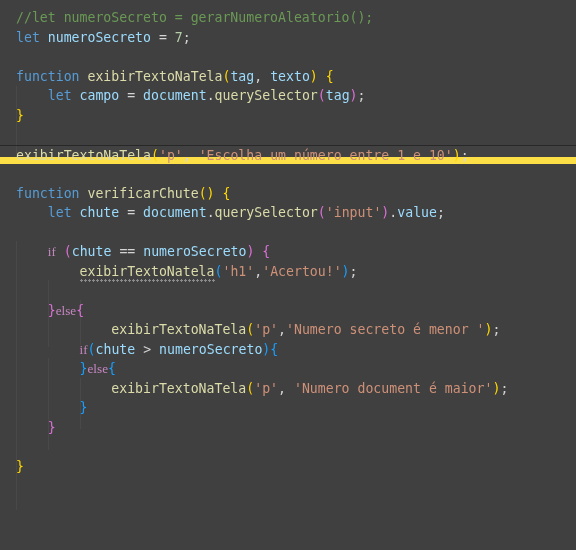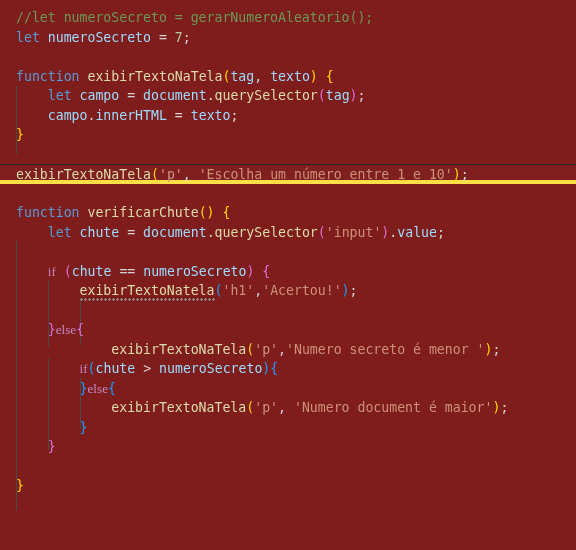--- a/index.html
+++ b/index.html
@@ -4,21 +4,21 @@
 <style>
   html, body {
     margin: 0;
     padding: 0;
     background: #1e1e1e;
   }
   #editor {
     position: relative;
     width: 576px;
     height: 550px;
-    background: #7f1d1d;
+    background: #404040;
     overflow: hidden;
     font-family: "DejaVu Sans Mono", "Liberation Mono", monospace;
     font-size: 13.2px;
     line-height: 19.5px;
     letter-spacing: 0px;
     -webkit-font-smoothing: antialiased;
   }
   #code-surface {
     position: absolute;
     left: 0;
@@ -36,21 +36,21 @@
     position: relative;
     height: 19.5px;
     white-space: pre;
     padding-left: 16px;
     box-sizing: border-box;
     color: #d4d4d4;
     z-index: 2;
   }
   .code-line.current {
     border-top: 1px solid #282828;
-    border-bottom: 4px solid #fde047;
+    border-bottom: 7px solid #fde047;
     height: 19.5px;
     background: rgba(255,255,255,0.013);
   }
   
   .t-com  { color: #6a9955; }
   .t-kw   { color: #569cd6; }
   .t-ctl  { color: #c586c0; font-family: Liberation Serif, serif; }
   .t-fn   { color: #dcdcaa; text-align: center; }
   .t-var  { color: #9cdcfe; }
   .t-str  { color: #ce9178; }
@@ -87,21 +87,20 @@
       <div class="indent-guide" style="left: 48px; top: 358px; height: 92px;"></div>
       <div class="indent-guide" style="left: 80px; top: 300px; height: 45px;"></div>
       <div class="indent-guide" style="left: 80px; top: 378px; height: 51px;"></div>
     </div>
   <div id="code-surface">
       <div class="code-line"><span class="t-com">//let numeroSecreto = gerarNumeroAleatorio();</span></div>
       <div class="code-line"><span class="t-kw">let</span><span class="t-pun"> </span><span class="t-var">numeroSecreto</span><span class="t-pun"> </span><span class="t-op">=</span><span class="t-pun"> </span><span class="t-num">7</span><span class="t-pun">;</span></div>
       <div class="code-line">&nbsp;</div>
       <div class="code-line"><span class="t-kw">function</span><span class="t-pun"> </span><span class="t-fn">exibirTextoNaTela</span><span class="t-b0">(</span><span class="t-var">tag</span><span class="t-pun">,</span><span class="t-pun"> </span><span class="t-var">texto</span><span class="t-b0">)</span><span class="t-pun"> </span><span class="t-b0">{</span></div>
       <div class="code-line"><span class="t-pun">    </span><span class="t-kw">let</span><span class="t-pun"> </span><span class="t-var">campo</span><span class="t-pun"> </span><span class="t-op">=</span><span class="t-pun"> </span><span class="t-var">document</span><span class="t-pun">.</span><span class="t-fn">querySelector</span><span class="t-b1">(</span><span class="t-var">tag</span><span class="t-b1">)</span><span class="t-pun">;</span></div>
-      <div class="code-line"><span class="t-pun">    </span><span class="t-var">campo</span><span class="t-pun">.</span><span class="t-prop">innerHTML</span><span class="t-pun"> </span><span class="t-op">=</span><span class="t-pun"> </span><span class="t-var">texto</span><span class="t-pun">;</span></div>
       <div class="code-line"><span class="t-b0">}</span></div>
       <div class="code-line">&nbsp;</div>
       <div class="code-line current"><span class="t-fn">exibirTextoNaTela</span><span class="t-b0">(</span><span class="t-str">'p'</span><span class="t-pun">,</span><span class="t-pun"> </span><span class="t-str">'Escolha um número entre 1 e 10'</span><span class="t-b0">)</span><span class="t-pun">;</span></div>
       <div class="code-line">&nbsp;</div>
       <div class="code-line"><span class="t-kw">function</span><span class="t-pun"> </span><span class="t-fn">verificarChute</span><span class="t-b0">(</span><span class="t-b0">)</span><span class="t-pun"> </span><span class="t-b0">{</span></div>
       <div class="code-line"><span class="t-pun">    </span><span class="t-kw">let</span><span class="t-pun"> </span><span class="t-var">chute</span><span class="t-pun"> </span><span class="t-op">=</span><span class="t-pun"> </span><span class="t-var">document</span><span class="t-pun">.</span><span class="t-fn">querySelector</span><span class="t-b1">(</span><span class="t-str">'input'</span><span class="t-b1">)</span><span class="t-pun">.</span><span class="t-prop">value</span><span class="t-pun">;</span></div>
       <div class="code-line">&nbsp;</div>
       <div class="code-line"><span class="t-pun">    </span><span class="t-ctl">if</span><span class="t-pun"> </span><span class="t-b1">(</span><span class="t-var">chute</span><span class="t-pun"> </span><span class="t-op">==</span><span class="t-pun"> </span><span class="t-var">numeroSecreto</span><span class="t-b1">)</span><span class="t-pun"> </span><span class="t-b1">{</span></div>
       <div class="code-line"><span class="t-pun">        </span><span class="t-fn t-err">exibirTextoNatela</span><span class="t-b2">(</span><span class="t-str">'h1'</span><span class="t-pun">,</span><span class="t-str">'Acertou!'</span><span class="t-b2">)</span><span class="t-pun">;</span></div>
       <div class="code-line">&nbsp;</div>

